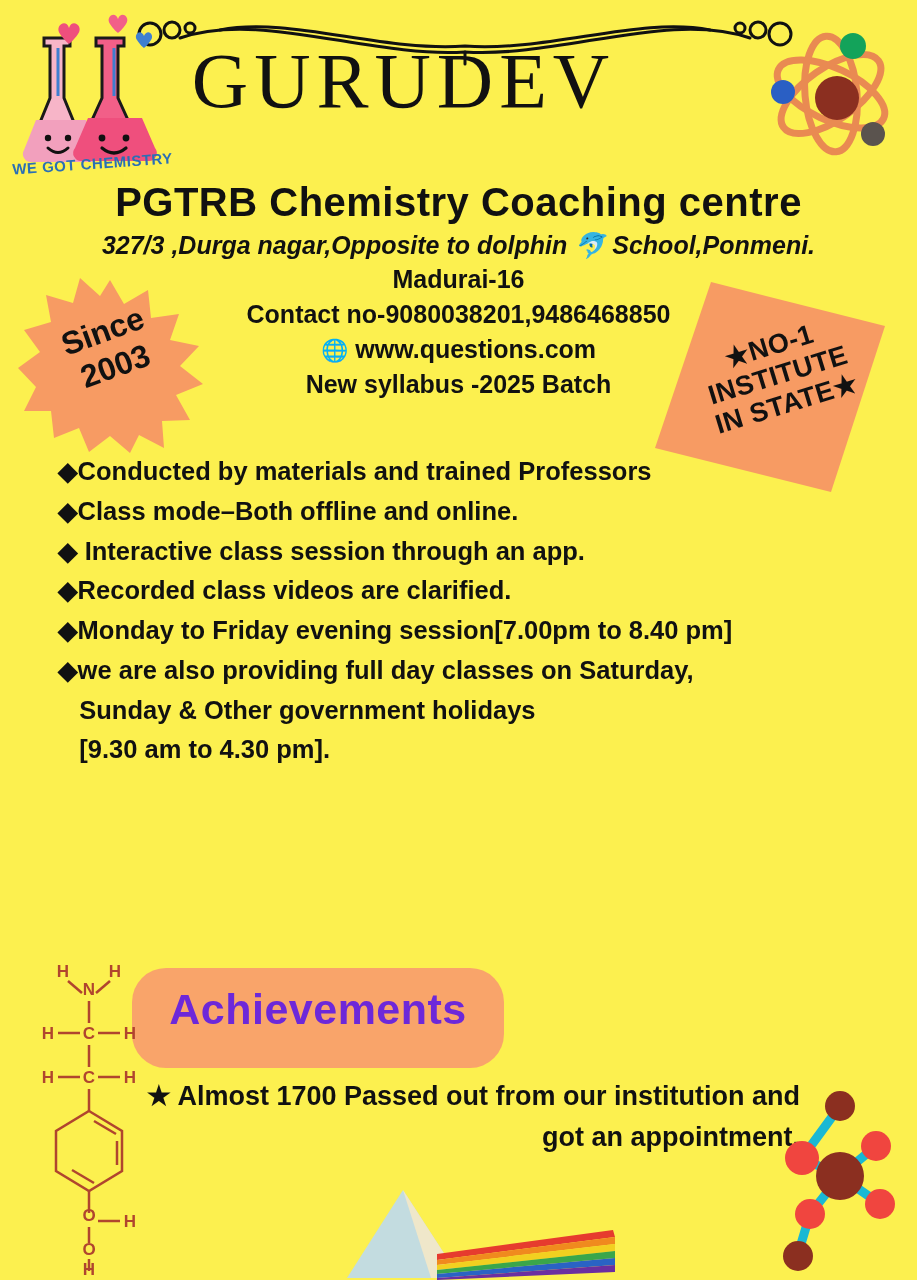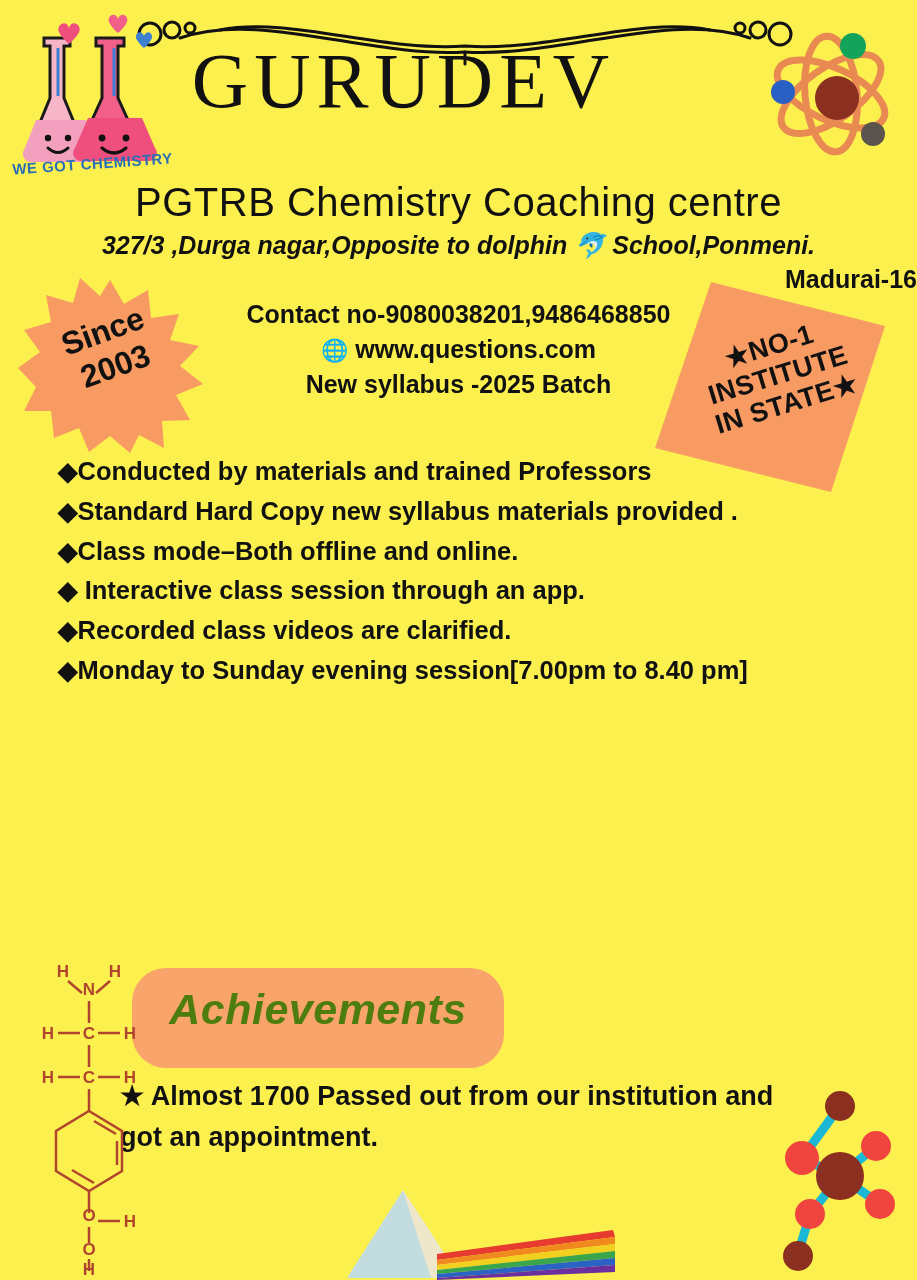--- a/index.html
+++ b/index.html
@@ -74,35 +74,34 @@
   .headline {
     position: absolute;
     top: 180px;
     left: 0;
     width: 917px;
     text-align: center;
     color: #111;
   }
   .h-main {
     font-size: 40px;
-    font-weight: normal;
+    font-weight: bold;
     letter-spacing: 0.5px;
     margin-bottom: 4px;
   }
   .h-addr {
     font-size: 25px;
     font-weight: bold;
     line-height: 1.35;
     font-style: italic;
   }
   .h-city {
     font-size: 25px;
     font-weight: bold;
     line-height: 1.35;
-    text-align: right;
   }
   .h-contact {
     font-size: 25px;
     font-weight: bold;
     line-height: 1.4;
   }
   .h-web {
     font-size: 25px;
     font-weight: bold;
     line-height: 1.4;
@@ -181,34 +180,33 @@
     border-radius: 34px;
   }
   .ach-title {
     position: absolute;
     top: 985px;
     left: 132px;
     width: 372px;
     text-align: center;
     font-size: 43px;
     font-weight: bold;
-    color: #4d7c0f;
+    color: #6d28d9;
     letter-spacing: 0.5px;
-    font-style: italic;
   }
   .ach-body {
     position: absolute;
     top: 1076px;
     left: 120px;
     width: 680px;
     font-size: 27px;
     font-weight: bold;
     color: #111;
     line-height: 1.5;
-    text-align: left;
+    text-align: right;
   }
   
   .mol-left {
     position: absolute;
     top: 955px;
     left: 18px;
     width: 150px;
     height: 320px;
   }
   
@@ -306,25 +304,27 @@
     <polygon fill="#f79b63" points="56,0 230,44 176,210 0,166"></polygon>
   </svg>
   <div class="ribbon-text">
     <div>★NO-1</div>
     <div>INSTITUTE</div>
     <div>IN STATE★</div>
   </div>
 
   <div class="features">
     <div class="feat">◆Conducted by materials and trained Professors</div>
-    <div class="feat">◆Standard Hard Copy new syllabus materials provided .</div>
     <div class="feat">◆Class mode–Both offline and online.</div>
     <div class="feat">◆ Interactive class session through an app.</div>
     <div class="feat">◆Recorded class videos are clarified.</div>
-    <div class="feat">◆Monday to Sunday evening session[7.00pm to 8.40 pm]</div>
+    <div class="feat">◆Monday to Friday evening session[7.00pm to 8.40 pm]</div>
+    <div class="feat">◆we are also providing full day classes on Saturday,
+   Sunday &amp; Other government holidays
+   [9.30 am to 4.30 pm].</div>
   </div>
 
   <div class="ach-pill"></div>
   <div class="ach-title">Achievements</div>
   <div class="ach-body">★ Almost 1700 Passed out from our institution and got an appointment.</div>
 
   <svg class="mol-left" viewBox="0 0 150 320">
     <g stroke="#b0452e" stroke-width="2.5" fill="none">
       <path d="M50 26 l14 12"></path>
       <path d="M92 26 l-14 12"></path>

